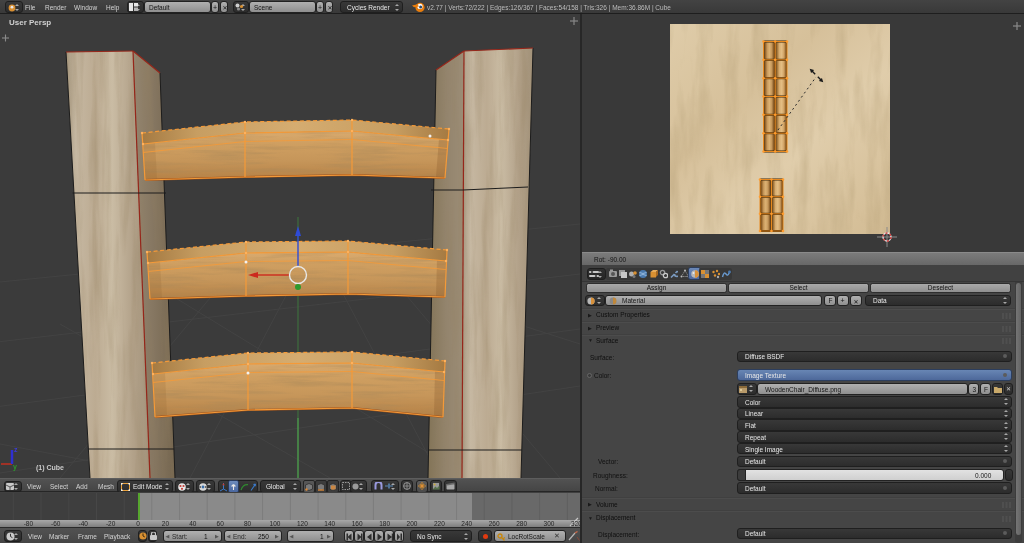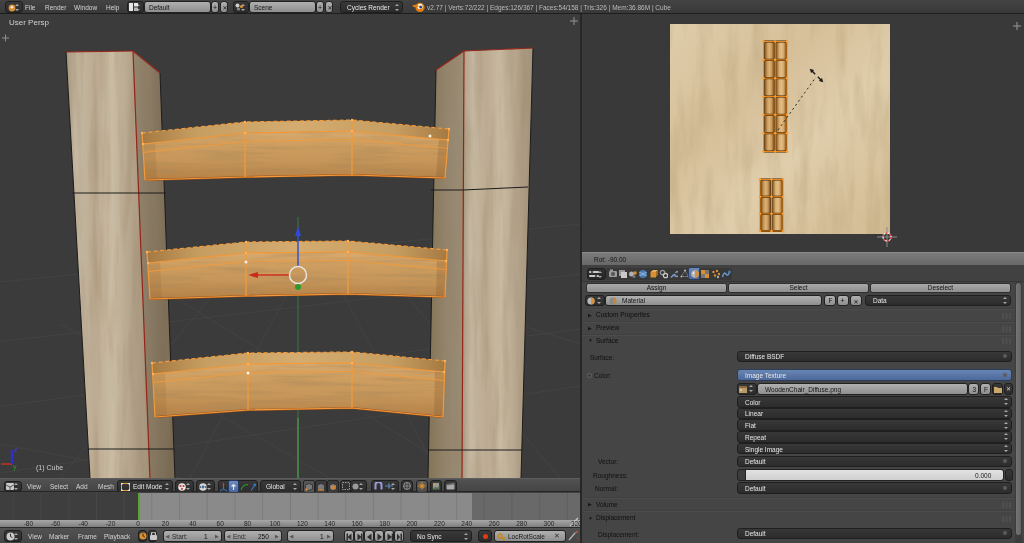--- a/index.html
+++ b/index.html
@@ -25,21 +25,21 @@
 #tlh{position:absolute;left:0;top:527px;width:580px;height:16px;
   background:linear-gradient(#525252,#454545);border-top:1px solid #2a2a2a;box-sizing:border-box;}
 #uvh{position:absolute;left:582px;top:252px;width:442px;height:13px;
   background:linear-gradient(#7b7b7b,#686868);border-top:1px solid #8a8a8a;box-sizing:border-box;}
 #props{position:absolute;left:582px;top:265px;width:442px;height:278px;background:#454545;}
 #propshdr{position:absolute;left:582px;top:265px;width:442px;height:17px;background:#414141;border-bottom:1px solid #353535;box-sizing:border-box;}
 .phead{position:absolute;font-size:6.5px;color:#0e0e0e;}
 </style></head>
 <body>
 <div id="root">
-  <div id="vp3d" class="abs" style="left:0;top:14px;width:580px;height:464px;">
+  <div id="vp3d" class="abs" style="left:0;top:14px;width:580px;height:464px;font-weight:bold;">
       <svg width="580" height="464" viewBox="0 0 580 464" style="position:absolute;left:0;top:0">
 <defs>
 <linearGradient id="postF" x1="0" y1="0" x2="1" y2="0">
  <stop offset="0" stop-color="#a5977f"></stop>
             <stop offset="0.12" stop-color="#c6b8a2"></stop>
  <stop offset="0.35" stop-color="#bcab92"></stop>
             <stop offset="0.55" stop-color="#cabca4"></stop>
  <stop offset="0.8" stop-color="#b2a189"></stop>
             <stop offset="1" stop-color="#a3937b"></stop>
 </linearGradient>

